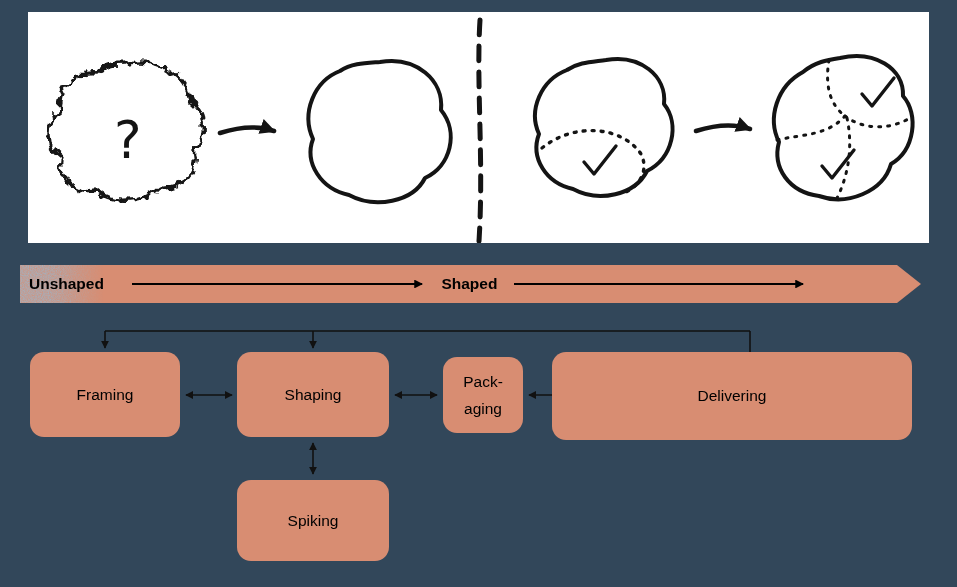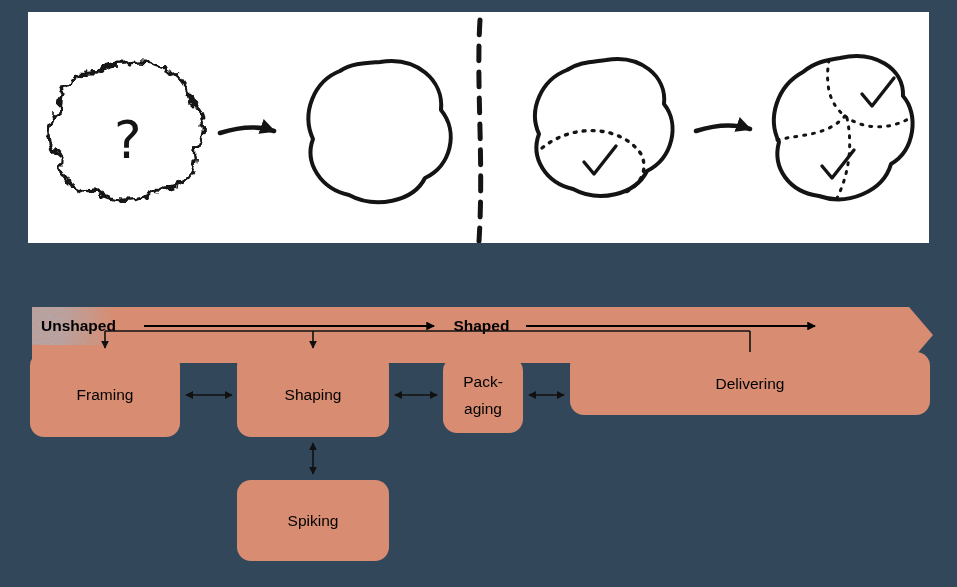--- a/index.html
+++ b/index.html
@@ -21,25 +21,24 @@
   
   .sketch-panel {
     position: absolute; left: 28px; top: 12px;
     width: 901px; height: 231px;
     background: var(--panel);
   }
   .sketch-panel svg { display: block; }
 
   
   .banner {
-    position: absolute; left: 32px; top: 265px;
-    width: 901px; height: 56px;
+    position: absolute; left: 20px; top: 265px;
+    width: 901px; height: 38px;
     background: var(--accent);
     clip-path: polygon(0 0, calc(100% - 24px) 0, 100% 50%, calc(100% - 24px) 100%, 0 100%);
-    margin-top: 42px;
   }
   .banner-noise {
     position: absolute; left: 0; top: 0;
     -webkit-mask-image: linear-gradient(to right, #000 35%, transparent 100%);
     mask-image: linear-gradient(to right, #000 35%, transparent 100%);
   }
   .banner-arrows { position: absolute; left: 0; top: 0; }
   .banner .label {
     position: absolute; top: 0; height: 38px; line-height: 38px;
     font-weight: bold; font-size: 15.5px; color: #000; white-space: nowrap;
@@ -59,21 +58,21 @@
     border-radius: 14px;
     display: flex; flex-direction: column;
     align-items: center; justify-content: center;
     text-align: center;
     font-size: 15.5px; color: #000;
     line-height: 1.25;
   }
   .box-framing    { left: 30px;  top: 352px; width: 150px; height: 85px; }
   .box-shaping    { left: 237px; top: 352px; width: 152px; height: 85px; }
   .box-packaging  { left: 443px; top: 357px; width: 80px;  height: 76px; gap: 8px; }
-  .box-delivering { left: 570px; top: 352px; width: 360px; height: 63px; }
+  .box-delivering { left: 552px; top: 352px; width: 360px; height: 88px; }
   .box-spiking    { left: 237px; top: 480px; width: 152px; height: 81px; text-align: right; }
 </style>
 </head>
 <body>
 
 <div class="stage">
 
   <div class="sketch-panel">
     <svg viewBox="0 0 901 231" width="901" height="231">
       <defs>

